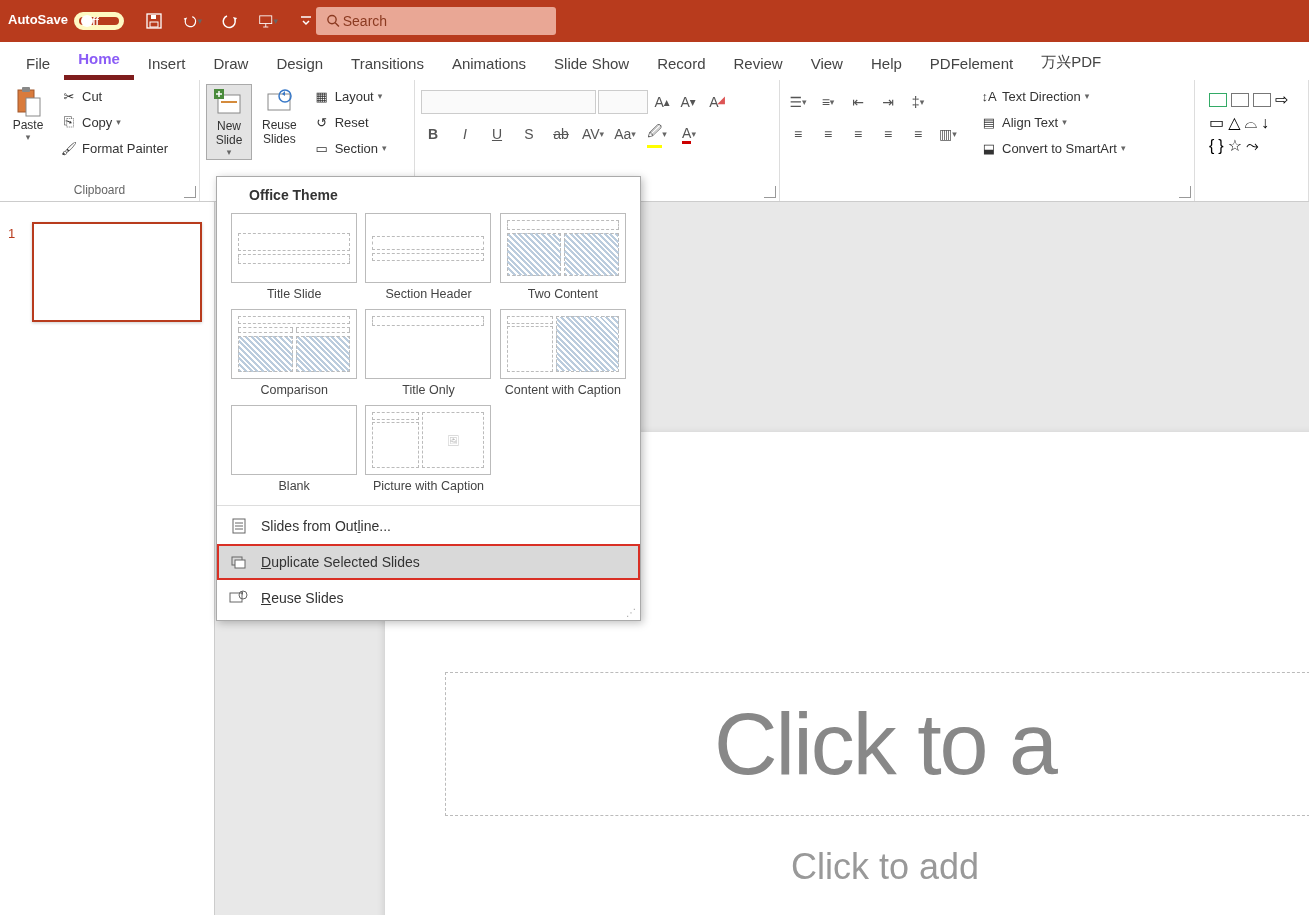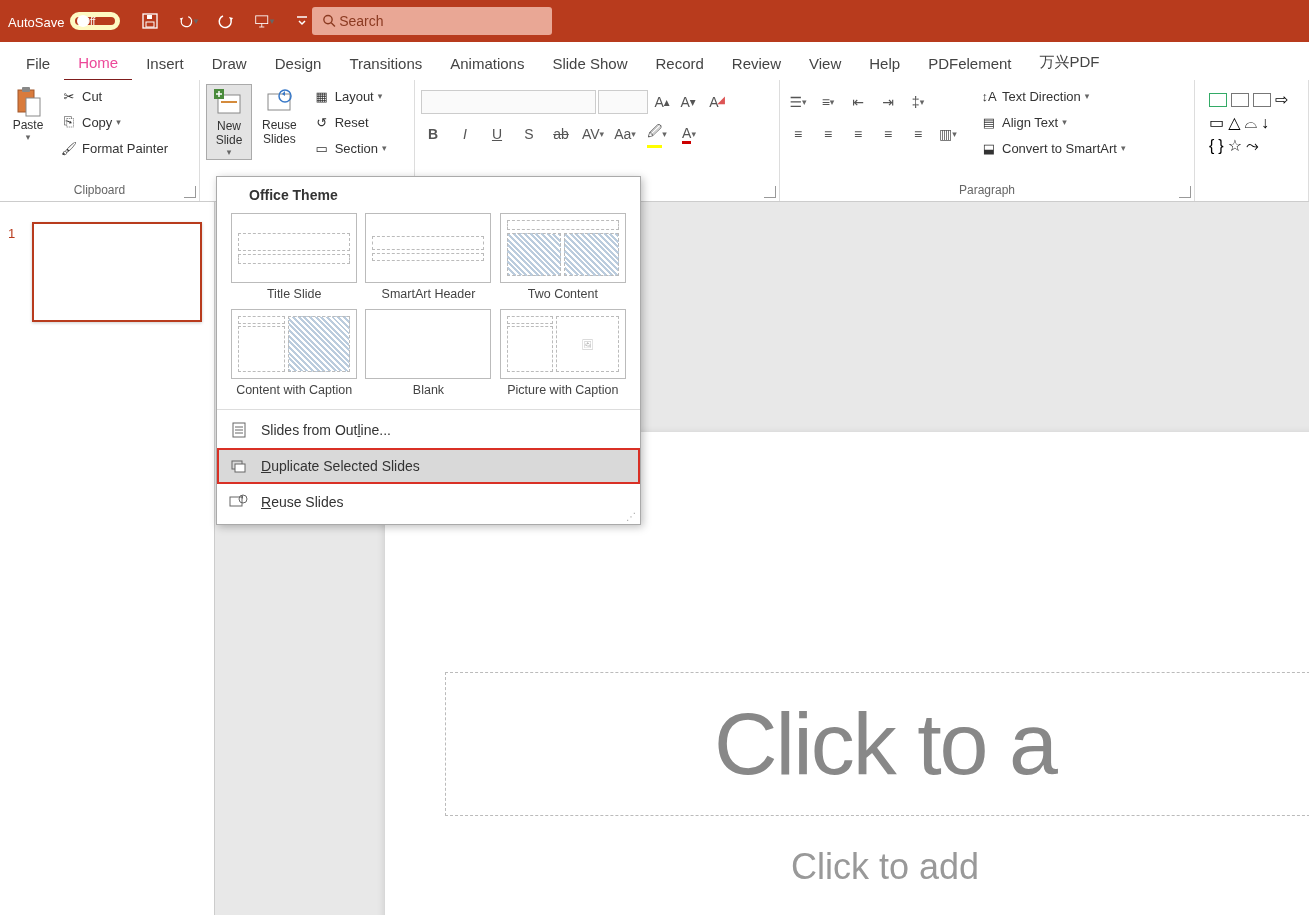--- a/index.html
+++ b/index.html
@@ -1,36 +1,36 @@
 <!DOCTYPE html>
 <html><head>
 <meta charset="utf-8">
 <style>
 * { margin: 0; padding: 0; box-sizing: border-box; font-family: "Segoe UI", sans-serif; }
 body { background: #fff; overflow: hidden; width: 1309px; height: 915px; }
 
 
 .titlebar { background: #B83B1D; height: 42px; display: flex; align-items: center; color: #fff; font-size: 13px; padding: 0 8px; }
-.autosave { display: flex; align-items: flex-end; gap: 6px; margin-right: 10px; }
+.autosave { display: flex; align-items: flex-start; gap: 6px; margin-right: 10px; font-weight: bold; }
 .toggle { width: 38px; height: 18px; border: 5px solid #fef9c3; border-radius: 10px; display: flex; align-items: center; padding: 0 20px; font-size: 10px; justify-content: flex-end; position: relative; }
 .toggle::before { content: ""; width: 12px; height: 12px; background: #fff; border-radius: 50%; position: absolute; left: 2px; }
 .qat { display: flex; gap: 18px; align-items: center; margin-left: 10px; }
 .qat-icon { width: 20px; height: 20px; display: flex; align-items: center; justify-content: center; cursor: pointer; }
 .title-center { flex: 1; text-align: center; font-size: 14px; }
 .title-center .pres { color: #fff; }
 .title-center .app { color: #f5d4ca; margin-left: 6px; }
 .searchbox { background: #E9A795; height: 28px; width: 240px; display: flex; align-items: center; padding: 0 10px; border-radius: 3px; gap: 2px; color: #8B3A21; }
 .searchbox input { background: transparent; border: none; outline: none; color: #8B3A21; font-size: 14px; width: 100%; }
 .searchbox input::placeholder { color: #8B3A21; }
 .mag { width: 16px; height: 16px; }
 
 
 .tabs { background: #fff; height: 38px; display: flex; align-items: flex-end; padding: 0 12px; border-bottom: none; }
 .tab { padding: 8px 14px 8px; font-size: 15px; color: #444; cursor: pointer; }
-.tab.active { color: #ec4899; border-bottom: 1px solid #7f1d1d; font-weight: 400; }
+.tab.active { color: #8b5cf6; border-bottom: 5px solid #7f1d1d; font-weight: 700; }
 
 
 .ribbon { background: #fff; height: 122px; border-bottom: 1px solid #ccc; display: flex; }
 .group { border-right: 1px solid #ddd; padding: 4px 6px 2px; display: flex; flex-direction: column; position: relative; }
 .group-body { display: flex; flex: 1; align-items: flex-start; gap: 4px; }
 .group-label { text-align: center; font-size: 12px; color: #666; padding: 2px 0; }
 .launcher { position: absolute; right: 3px; bottom: 3px; width: 12px; height: 12px; border: 1px solid #999; border-top: none; border-left: none; }
 
 .bigbtn { display: flex; flex-direction: column; align-items: center; padding: 2px 6px; font-size: 12px; color: #333; cursor: pointer; }
 .bigbtn .ico { width: 32px; height: 32px; display: flex; align-items: center; justify-content: center; }
@@ -301,21 +301,20 @@
             <span>Align Text</span>
             <span class="dd"> ▾</span>
           </div>
         <div class="smallrow">
             <span class="si">⬓</span>
             <span>Convert to SmartArt</span>
             <span class="dd"> ▾</span>
           </div>
       </div>
     </div>
-    <div class="group-label">Paragraph</div>
     <div class="launcher"></div>
   </div>
 
   <div class="group" style="flex:1">
     <div class="group-body" style="padding:6px 0 0 8px">
       <div class="vcol" style="gap:4px">
         <div class="row" style="gap:4px">
             <span style="width:18px;height:14px;border:1px solid #3a6;display:inline-block"></span>
             <span style="width:18px;height:14px;border:1px solid #777;display:inline-block"></span>
             <span style="width:18px;height:14px;border:1px solid #777;display:inline-block"></span>
@@ -358,28 +357,42 @@
           <div style="flex:1"></div>
           <div class="lt-box" style="height:18px"></div>
           <div class="lt-box" style="height:10px"></div>
           <div style="flex:1"></div>
         </div><span>Title Slide</span></div>
     <div class="layout-item"><div class="layout-thumb">
           <div style="flex:1"></div>
           <div class="lt-box" style="height:14px"></div>
           <div class="lt-box" style="height:8px"></div>
           <div style="flex:1"></div>
-        </div><span>SmartArt Header</span></div>
+        </div><span>Section Header</span></div>
     <div class="layout-item"><div class="layout-thumb">
           <div class="lt-box" style="height:10px"></div>
           <div style="display:flex;flex:1;gap:3px">
             <div class="lt-box lt-img" style="flex:1"></div>
             <div class="lt-box lt-img" style="flex:1"></div>
           </div>
         </div><span>Two Content</span></div>
+    <div class="layout-item"><div class="layout-thumb">
+          <div class="lt-box" style="height:8px"></div>
+          <div style="display:flex;gap:3px">
+            <div class="lt-box" style="flex:1;height:6px"></div>
+            <div class="lt-box" style="flex:1;height:6px"></div>
+          </div>
+          <div style="display:flex;flex:1;gap:3px">
+            <div class="lt-box lt-img" style="flex:1"></div>
+            <div class="lt-box lt-img" style="flex:1"></div>
+          </div>
+        </div><span>Comparison</span></div>
+    <div class="layout-item"><div class="layout-thumb">
+          <div class="lt-box" style="height:10px"></div>
+        </div><span>Title Only</span></div>
     <div class="layout-item"><div class="layout-thumb">
           <div style="display:flex;flex:1;gap:3px">
             <div style="flex:1;display:flex;flex-direction:column;gap:2px">
               <div class="lt-box" style="height:8px"></div>
               <div class="lt-box" style="flex:1"></div>
             </div>
             <div class="lt-box lt-img" style="flex:1.3"></div>
           </div>
         </div><span>Content with Caption</span></div>
     <div class="layout-item"><div class="layout-thumb"></div><span>Blank</span></div>

